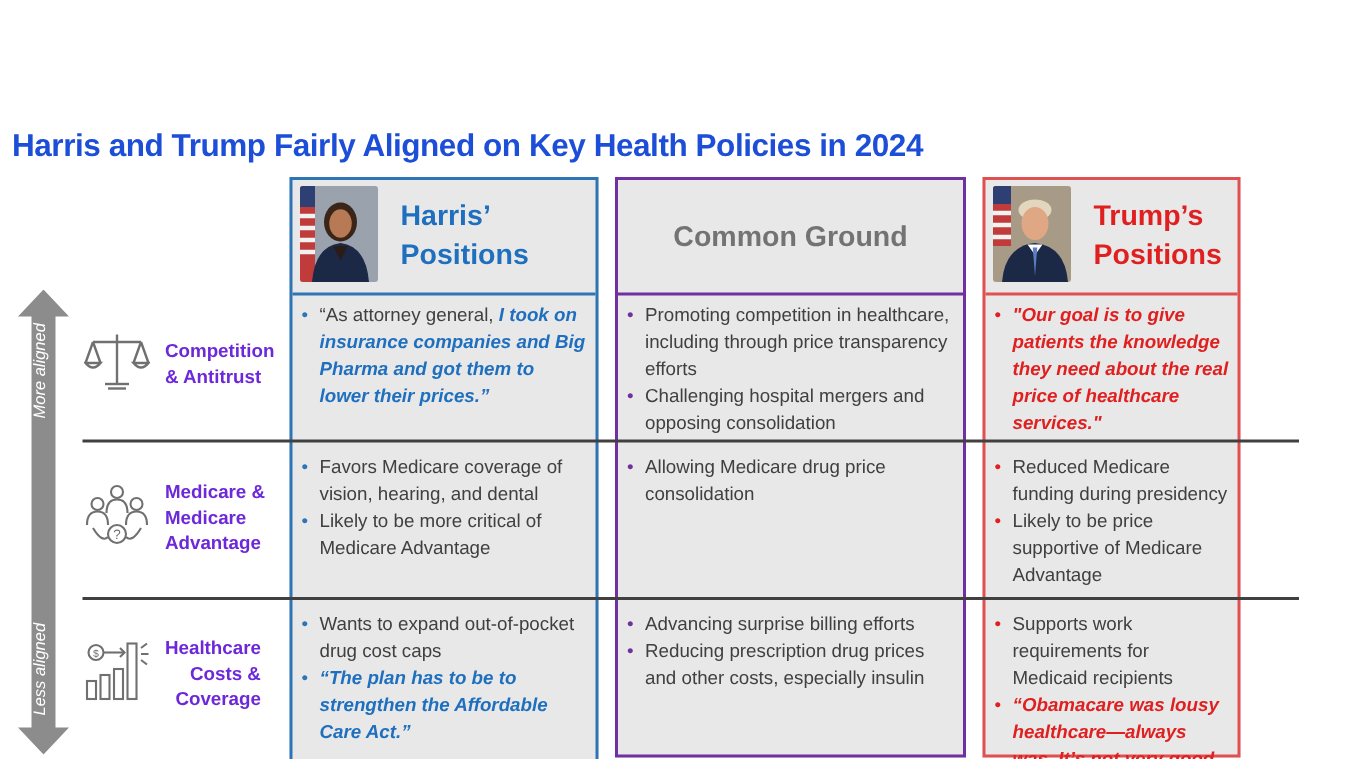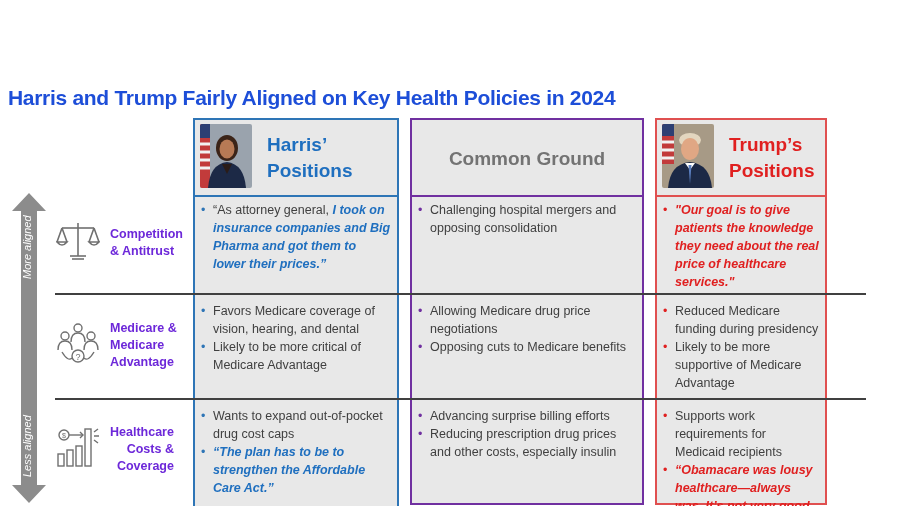--- a/index.html
+++ b/index.html
@@ -146,27 +146,27 @@
     </ul>
   </div>
 </div>
 
 <div class="col col-common">
   <div class="head head-common">
     <div class="head-title ht-common">Common Ground</div>
   </div>
   <div class="cell r1">
     <ul class="bul-purple">
+      <li>Promoting competition in healthcare, including through price transparency efforts</li>
       <li>Challenging hospital mergers and opposing consolidation</li>
     </ul>
   </div>
   <div class="cell r2">
     <ul class="bul-purple">
-      <li>Allowing Medicare drug price negotiations</li>
-      <li>Opposing cuts to Medicare benefits</li>
+      <li>Allowing Medicare drug price consolidation</li>
     </ul>
   </div>
   <div class="cell r3">
     <ul class="bul-purple">
       <li>Advancing surprise billing efforts</li>
       <li>Reducing prescription drug prices and other costs, especially insulin</li>
     </ul>
   </div>
 </div>
 
@@ -191,21 +191,21 @@
     </div>
   </div>
   <div class="cell r1">
     <ul class="bul-red">
       <li><span class="q-red">"Our goal is to give patients the knowledge they need about the real price of healthcare services."</span></li>
     </ul>
   </div>
   <div class="cell r2">
     <ul class="bul-red">
       <li>Reduced Medicare funding during presidency</li>
-      <li>Likely to be more supportive of Medicare Advantage</li>
+      <li>Likely to be price supportive of Medicare Advantage</li>
     </ul>
   </div>
   <div class="cell r3">
     <ul class="bul-red">
       <li>Supports work requirements for Medicaid recipients</li>
       <li><span class="q-red">“Obamacare was lousy healthcare—always was. It’s not very good today.”</span></li>
     </ul>
   </div>
 </div>
 

